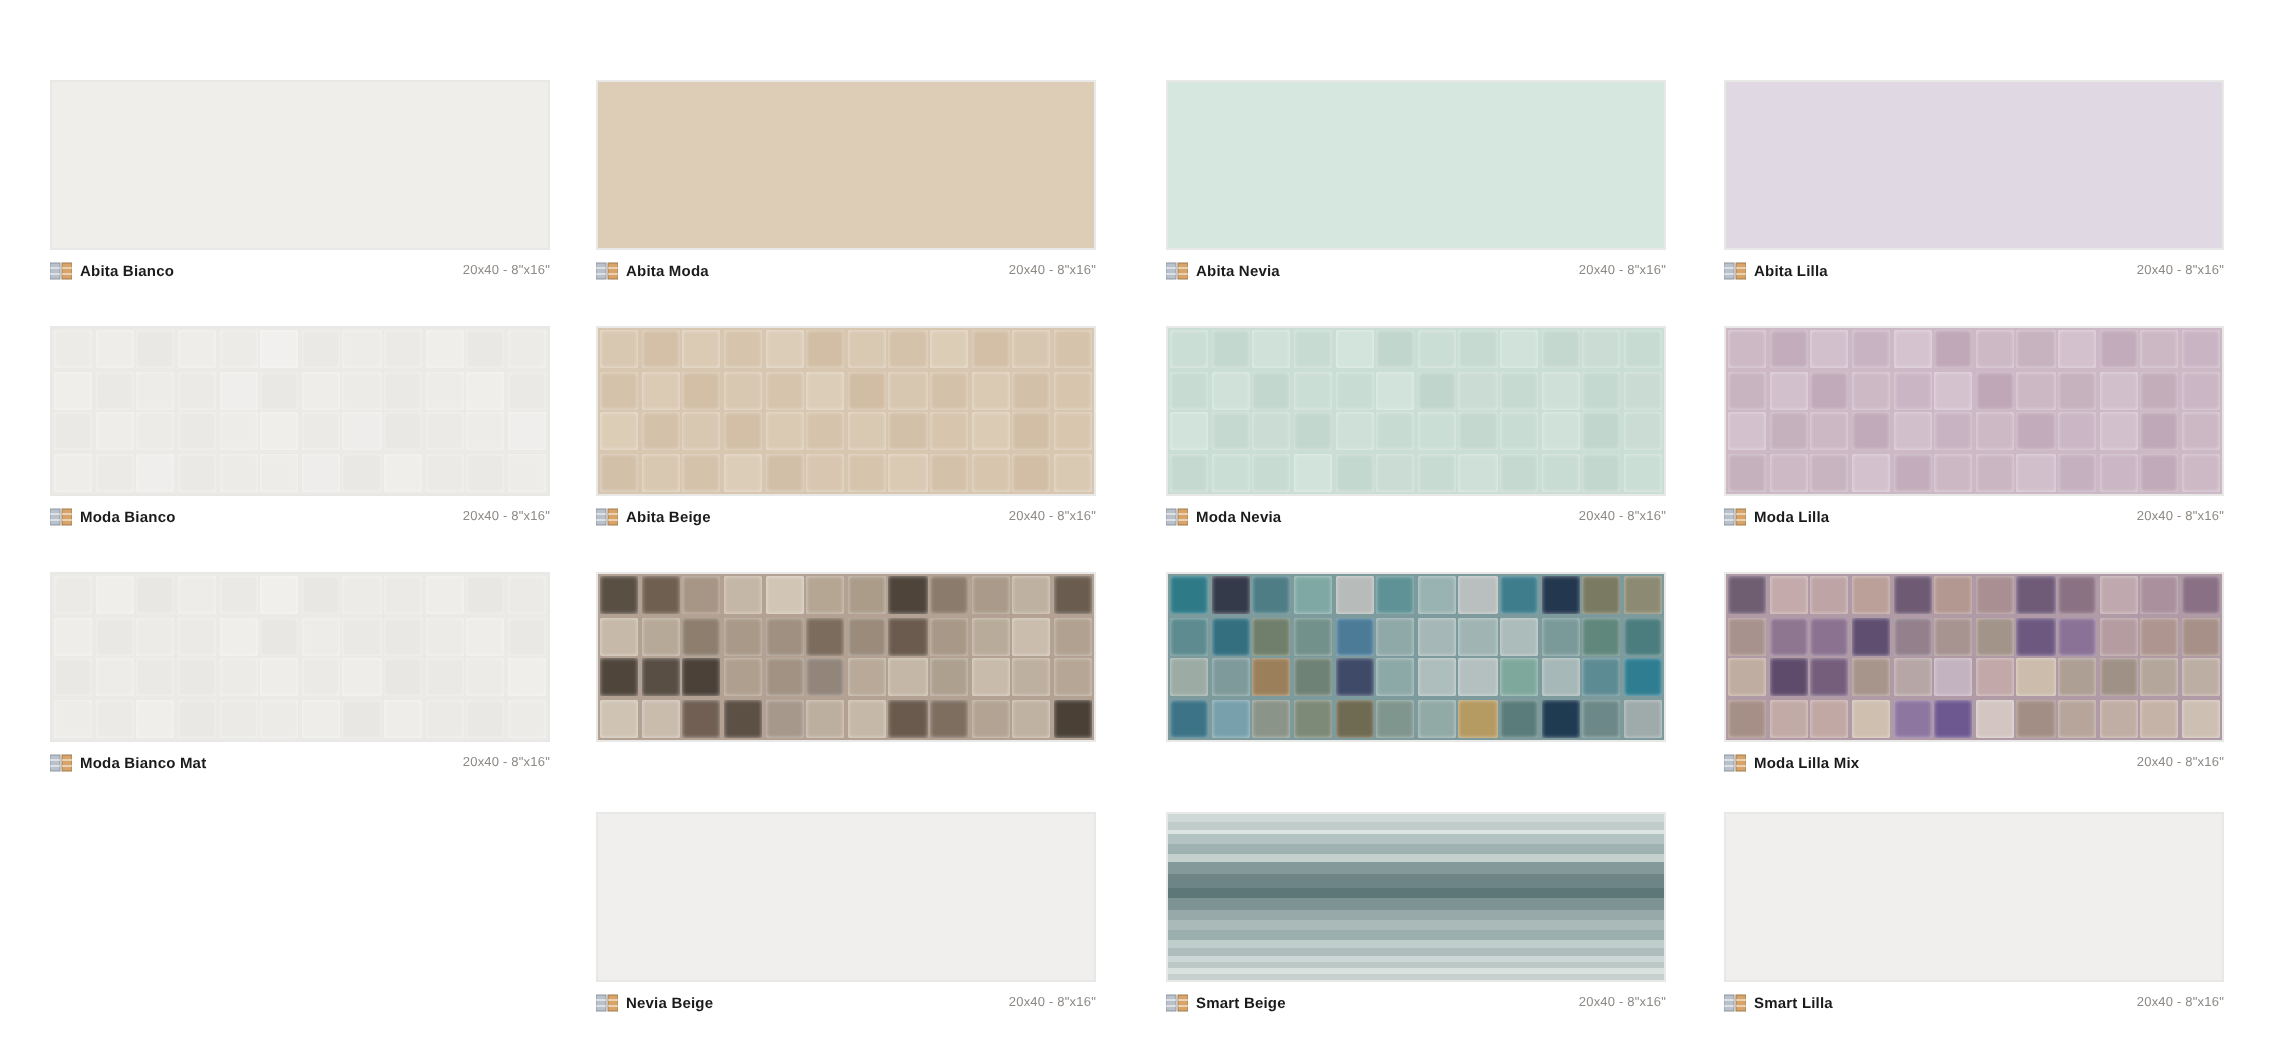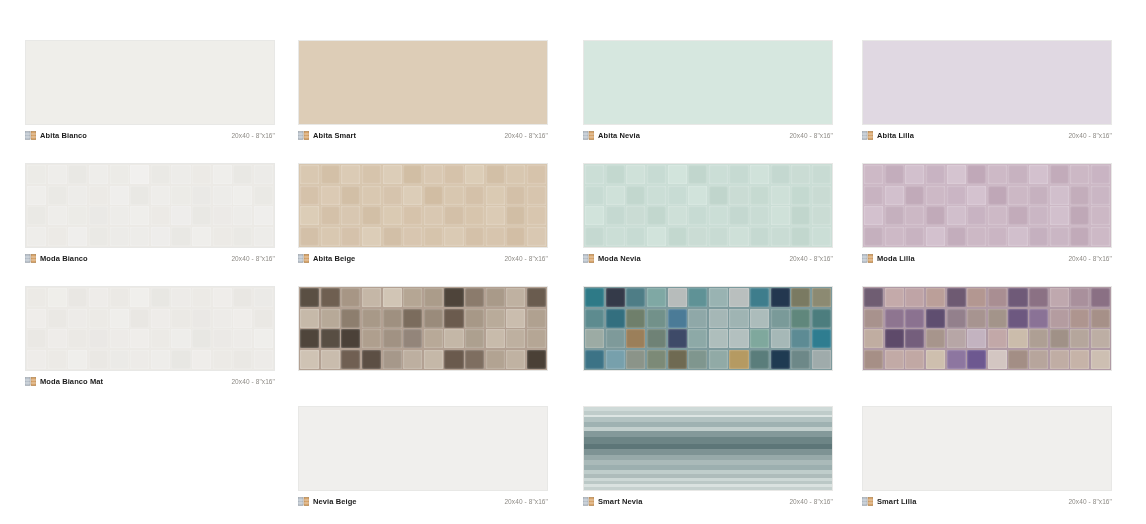--- a/index.html
+++ b/index.html
@@ -103,21 +103,21 @@
         <div class="meta-left">
           <svg class="swatch-icon" viewBox="0 0 11 9">
             <rect x="0" y="0.5" width="5" height="8" fill="#b9c2cc" stroke="#8d949c" stroke-width="0.5"></rect>
             <rect x="6" y="0.5" width="5" height="8" fill="#d8a46a" stroke="#9c7murky" stroke-width="0.5"></rect>
             <rect x="6" y="0.5" width="5" height="8" fill="#d8a46a" stroke="#a07a4c" stroke-width="0.5"></rect>
             <line x1="0" y1="3" x2="5" y2="3" stroke="#fff" stroke-width="0.5"></line>
             <line x1="0" y1="6" x2="5" y2="6" stroke="#fff" stroke-width="0.5"></line>
             <line x1="6" y1="3" x2="11" y2="3" stroke="#fff" stroke-width="0.5"></line>
             <line x1="6" y1="6" x2="11" y2="6" stroke="#fff" stroke-width="0.5"></line>
           </svg>
-          <span class="tile-name">Abita Smart</span>
+          <span class="tile-name">Abita Moda</span>
         </div>
         <span class="tile-size">20x40 - 8"x16"</span>
       </div>
     </div>
     <div class="tile-card" style="left:862px;top:40px">
       <div class="swatch">
         <div class="solid-fill" style="background:#e0d8e2"></div>
       </div>
       <div class="meta-row">
         <div class="meta-left">
@@ -654,20 +654,35 @@
           <div class="cell" style="background:#8d76a0"></div>
           <div class="cell" style="background:#6d5890"></div>
           <div class="cell" style="background:#d3c6c2"></div>
           <div class="cell" style="background:#a38e85"></div>
           <div class="cell" style="background:#b7a59c"></div>
           <div class="cell" style="background:#c0ada4"></div>
           <div class="cell" style="background:#c6b3a8"></div>
           <div class="cell" style="background:#cdbfb2"></div>
         </div>
       </div>
+      <div class="meta-row">
+        <div class="meta-left">
+          <svg class="swatch-icon" viewBox="0 0 11 9">
+            <rect x="0" y="0.5" width="5" height="8" fill="#b9c2cc" stroke="#8d949c" stroke-width="0.5"></rect>
+            <rect x="6" y="0.5" width="5" height="8" fill="#d8a46a" stroke="#9c7murky" stroke-width="0.5"></rect>
+            <rect x="6" y="0.5" width="5" height="8" fill="#d8a46a" stroke="#a07a4c" stroke-width="0.5"></rect>
+            <line x1="0" y1="3" x2="5" y2="3" stroke="#fff" stroke-width="0.5"></line>
+            <line x1="0" y1="6" x2="5" y2="6" stroke="#fff" stroke-width="0.5"></line>
+            <line x1="6" y1="3" x2="11" y2="3" stroke="#fff" stroke-width="0.5"></line>
+            <line x1="6" y1="6" x2="11" y2="6" stroke="#fff" stroke-width="0.5"></line>
+          </svg>
+          <span class="tile-name">Moda Lilla Mix</span>
+        </div>
+        <span class="tile-size">20x40 - 8"x16"</span>
+      </div>
     </div>
     <div class="tile-card" style="left:298px;top:406px">
       <div class="swatch">
         <div class="stripes">
           <div class="band" style="background:#e3d8c8;height:NaN%"></div>
           <div class="band" style="background:#d7cab6;height:NaN%"></div>
           <div class="band" style="background:#ece3d6;height:NaN%"></div>
           <div class="band" style="background:#d2c3ad;height:NaN%"></div>
           <div class="band" style="background:#c4b198;height:NaN%"></div>
           <div class="band" style="background:#d9cbb7;height:NaN%"></div>
@@ -730,21 +745,21 @@
         <div class="meta-left">
           <svg class="swatch-icon" viewBox="0 0 11 9">
             <rect x="0" y="0.5" width="5" height="8" fill="#b9c2cc" stroke="#8d949c" stroke-width="0.5"></rect>
             <rect x="6" y="0.5" width="5" height="8" fill="#d8a46a" stroke="#9c7murky" stroke-width="0.5"></rect>
             <rect x="6" y="0.5" width="5" height="8" fill="#d8a46a" stroke="#a07a4c" stroke-width="0.5"></rect>
             <line x1="0" y1="3" x2="5" y2="3" stroke="#fff" stroke-width="0.5"></line>
             <line x1="0" y1="6" x2="5" y2="6" stroke="#fff" stroke-width="0.5"></line>
             <line x1="6" y1="3" x2="11" y2="3" stroke="#fff" stroke-width="0.5"></line>
             <line x1="6" y1="6" x2="11" y2="6" stroke="#fff" stroke-width="0.5"></line>
           </svg>
-          <span class="tile-name">Smart Nevia</span>
+          <span class="tile-name">Smart Beige</span>
         </div>
         <span class="tile-size">20x40 - 8"x16"</span>
       </div>
     </div>
     <div class="tile-card" style="left:862px;top:406px">
       <div class="swatch">
         <div class="stripes">
           <div class="band" style="background:#ddcdd3;height:NaN%"></div>
           <div class="band" style="background:#cfbac3;height:NaN%"></div>
           <div class="band" style="background:#e8dce0;height:NaN%"></div>

